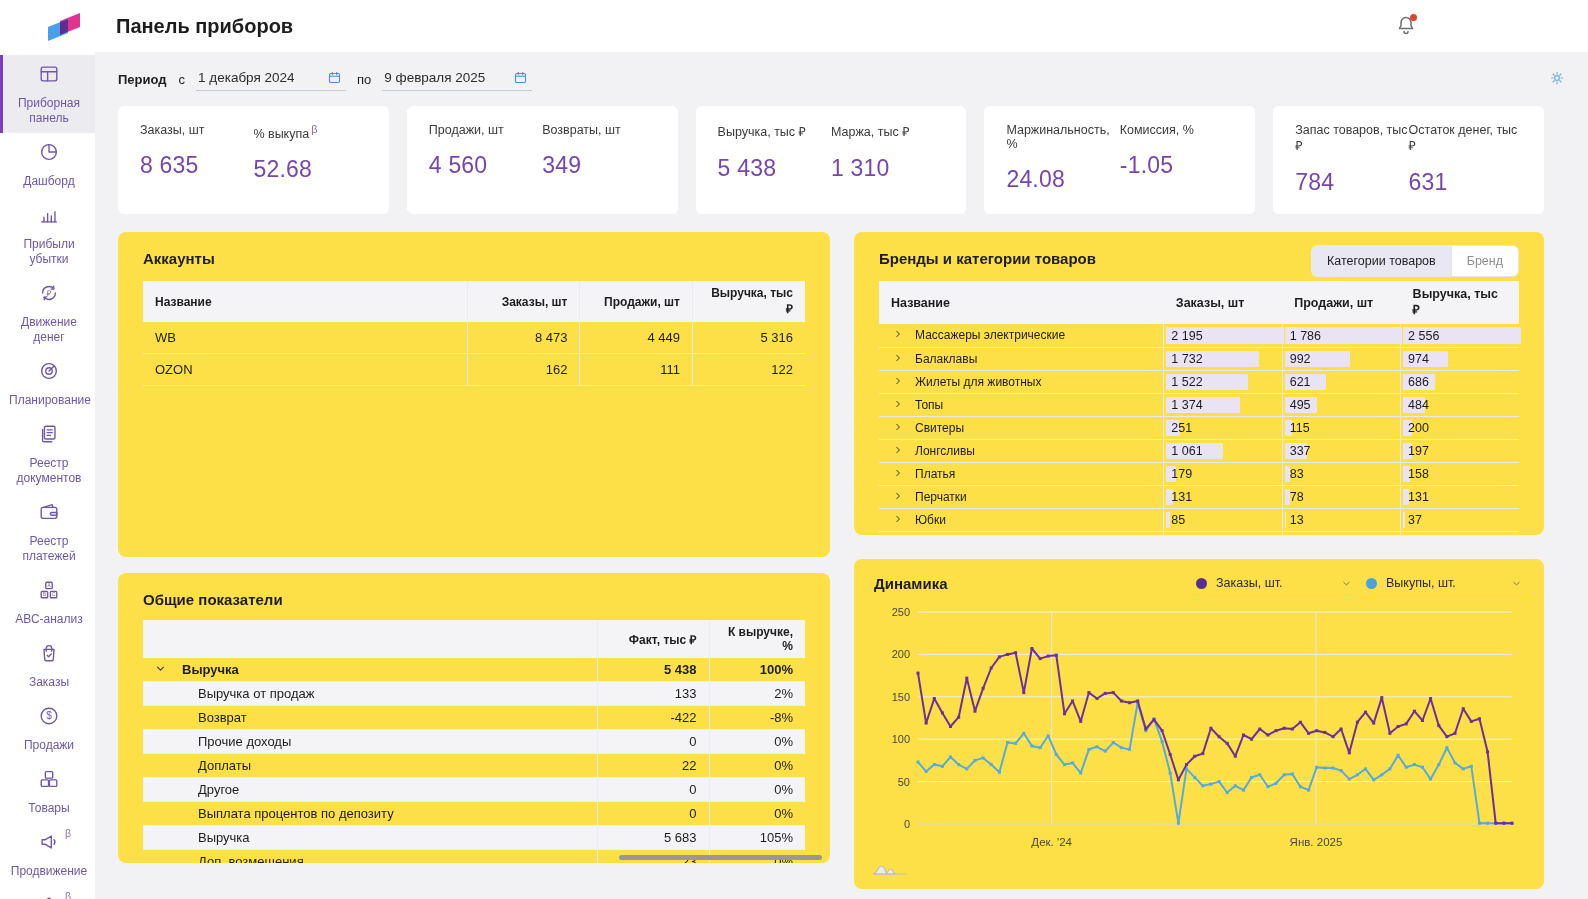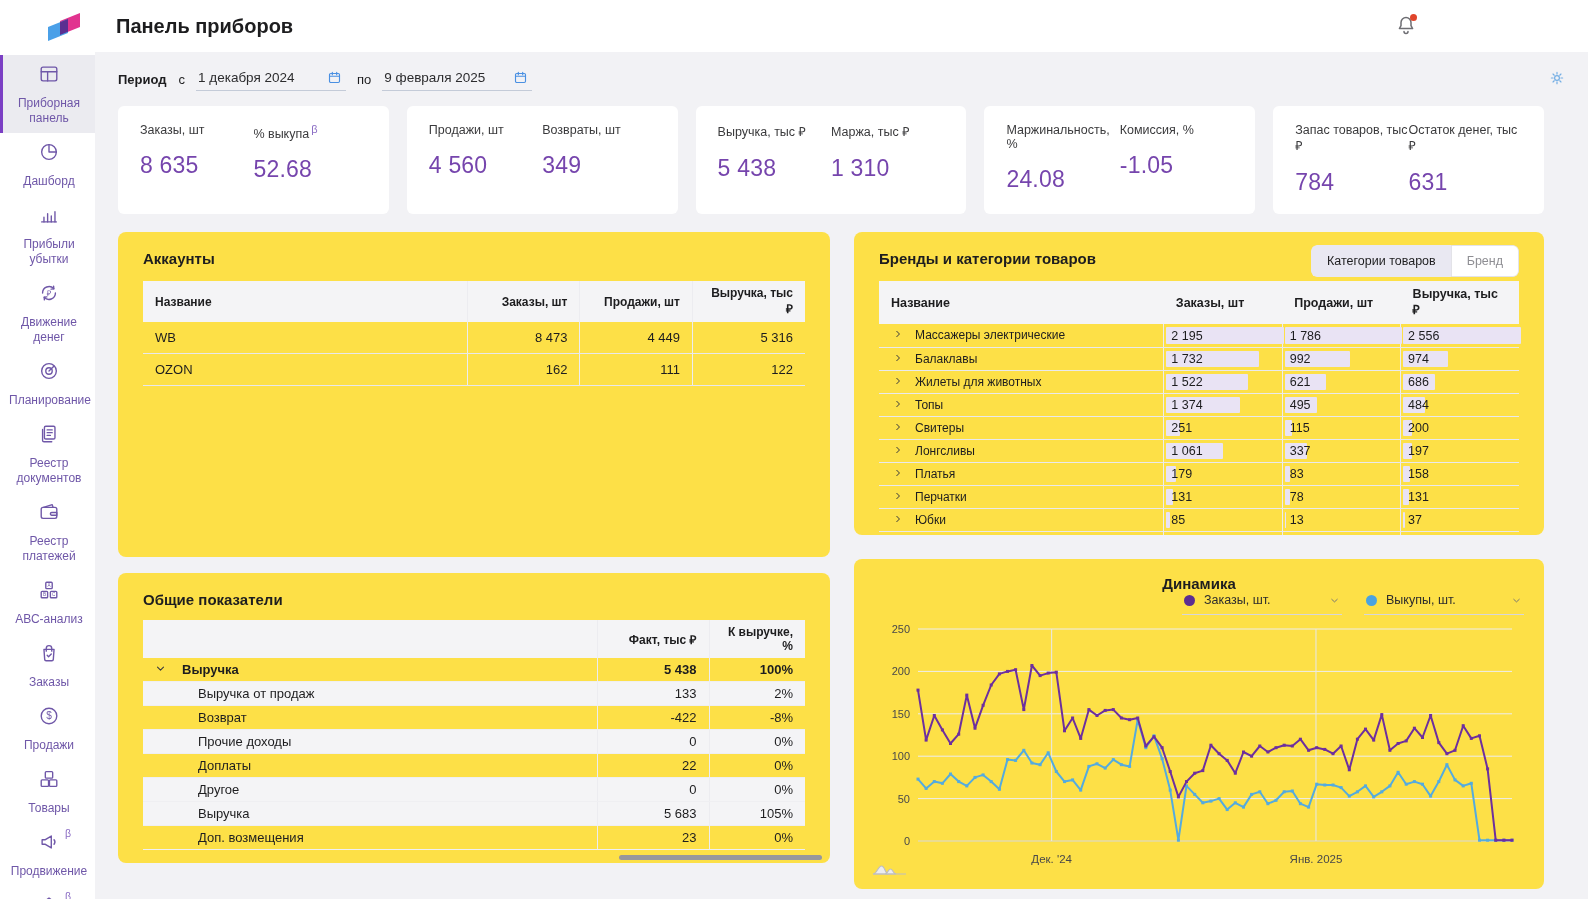--- a/index.html
+++ b/index.html
@@ -96,23 +96,23 @@
   .mt-table tr.parent td { font-weight:700; }
   .mt-table td.lbl { padding-left:55px; }
   .mt-table tr.parent td.lbl { padding-left:12px; }
   .mt-table .chevd { color:#3a3a3c; margin-right:16px; display:inline-block; }
   .mt-table .chevd svg { width:11px; height:11px; }
   .hthumb { position:absolute; bottom:3px; right:8px; width:203px; height:5px; border-radius:3px;
     background:#97979c; cursor:pointer; }
 
   
   .dyn-card { height:330px; padding:16px 20px 8px; }
-  .dyn-head { display:flex; align-items:center;flex-direction:column; }
+  .dyn-head { display:flex; align-items:flex-start; }
   .dyn-title { font-size:15px; font-weight:700; }
-  .legend { margin-left:auto; display:flex; gap:22px; }
+  .legend { margin-left:auto; display:flex; gap:10px; }
   .legend-select { display:flex; align-items:center; gap:9px; border-bottom:1px solid #d6d6db;
     padding:1px 2px 7px; width:160px; font-size:12.5px; color:#2c2c2e; cursor:pointer; }
   .dot { width:11px; height:11px; border-radius:50%; flex-shrink:0; }
   .legend-select .chevd { margin-left:auto; color:#6e6e73; display:flex; }
   .legend-select .chevd svg { width:11px; height:11px; }
   .navigator { position:absolute; left:18px; bottom:8px; color:#c2c2c8; cursor:pointer; }
 </style>
 </head>
 <body>
 
@@ -405,20 +405,25 @@
                   <td class="num fact">0</td>
                   <td class="num pct">0%</td>
                 </tr>
                 <tr>
                   <td class="lbl">Доплаты</td>
                   <td class="num fact">22</td>
                   <td class="num pct">0%</td>
                 </tr>
                 <tr class="shaded">
                   <td class="lbl">Другое</td>
+                  <td class="num fact">0</td>
+                  <td class="num pct">0%</td>
+                </tr>
+                <tr>
+                  <td class="lbl">Выплата процентов по депозиту</td>
                   <td class="num fact">0</td>
                   <td class="num pct">0%</td>
                 </tr>
                 <tr class="shaded">
                   <td class="lbl">Выручка</td>
                   <td class="num fact">5 683</td>
                   <td class="num pct">105%</td>
                 </tr>
                 <tr>
                   <td class="lbl">Доп. возмещения</td>

